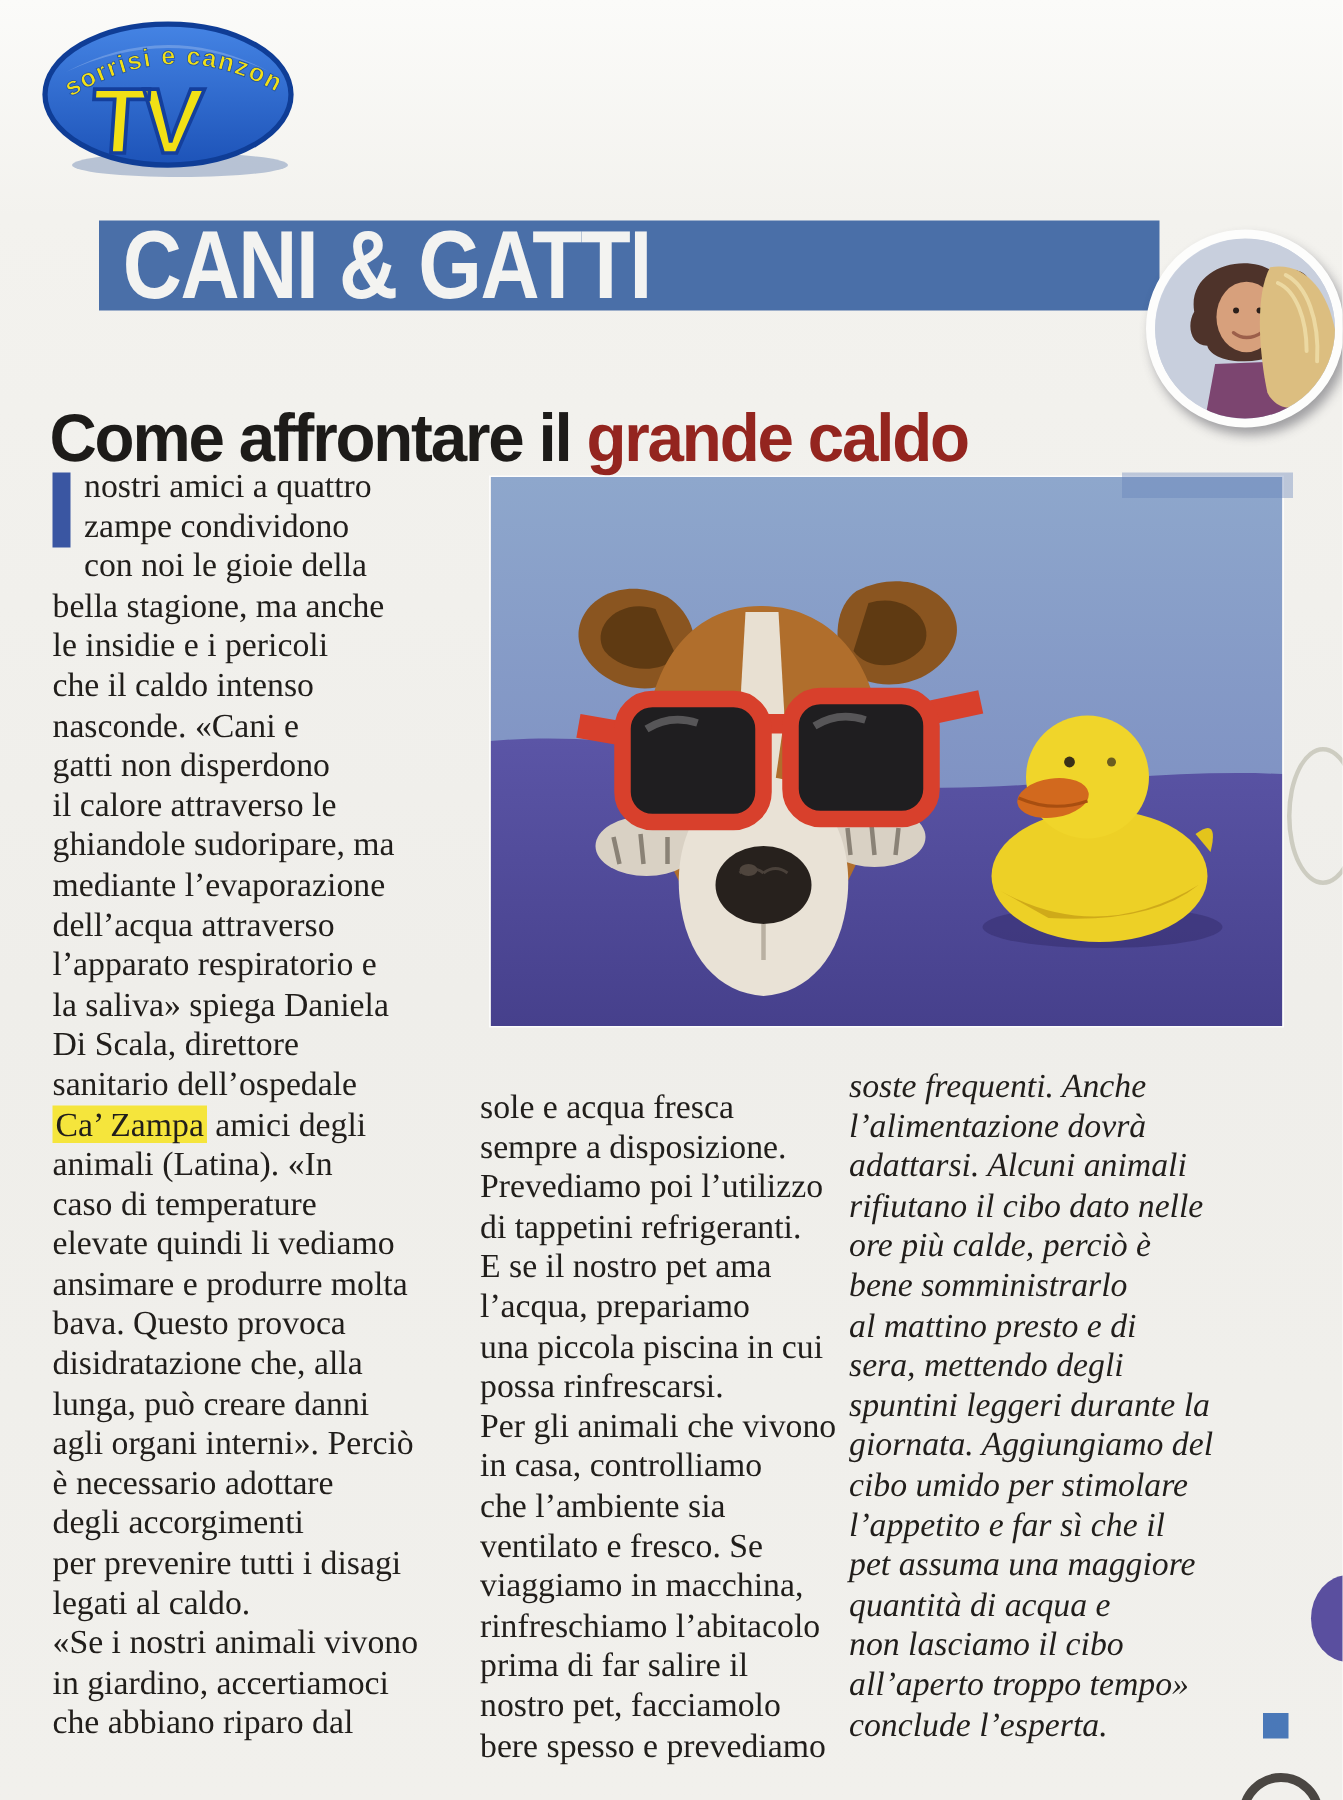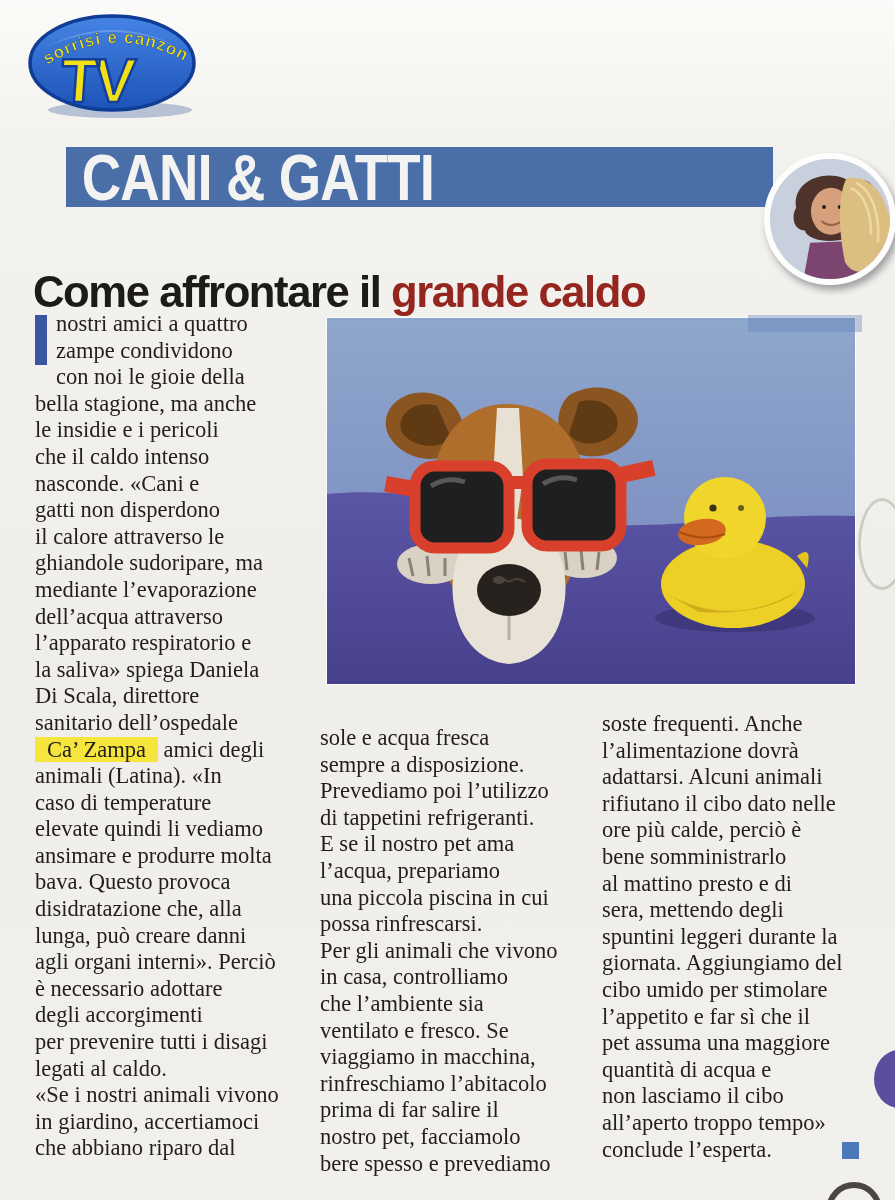--- a/index.html
+++ b/index.html
@@ -41,26 +41,26 @@
     letter-spacing:-1.5px;transform:scaleX(.97);transform-origin:left center;
   }
   .headline .h-black{color:#1d1b19;}
   .headline .h-red{color:#94251f;}
   
   .col{
     white-space:pre;font-size:22.5px;line-height:26.6px;color:#211e1b;
   }
   .col1{left:35px;top:311px;width:290px;}
   .col2{left:320px;top:725px;width:285px;}
-  .col3{left:602px;top:711px;width:285px;}
+  .col3{left:566px;top:711px;width:285px;font-style:italic;}
   .dropcap{
     float:left;width:12px;height:50px;margin:4px 9px 0 0;
     background:#3a56a2;color:transparent;overflow:hidden;font-size:40px;
   }
-  mark.hl{background:#f5e53c;color:inherit;padding:0 12px;text-align:right;}
+  mark.hl{background:#f5e53c;color:inherit;padding:0 2px;text-align:right;}
   
   .photo{
     left:327px;top:318px;width:528px;height:366px;overflow:hidden;
     outline:1px solid rgba(255,255,255,.8);
   }
   .photo svg{display:block;}
   
   .ghost-bar{left:748px;top:315px;width:114px;height:17px;background:rgba(100,130,185,.38);}
   .ghost-oval{left:858px;top:498px;width:42px;height:86px;border:3px solid rgba(140,140,115,.35);border-radius:50%;}
   .purple-dot{left:874px;top:1050px;width:50px;height:58px;background:#5a4f9f;border-radius:50%;}

